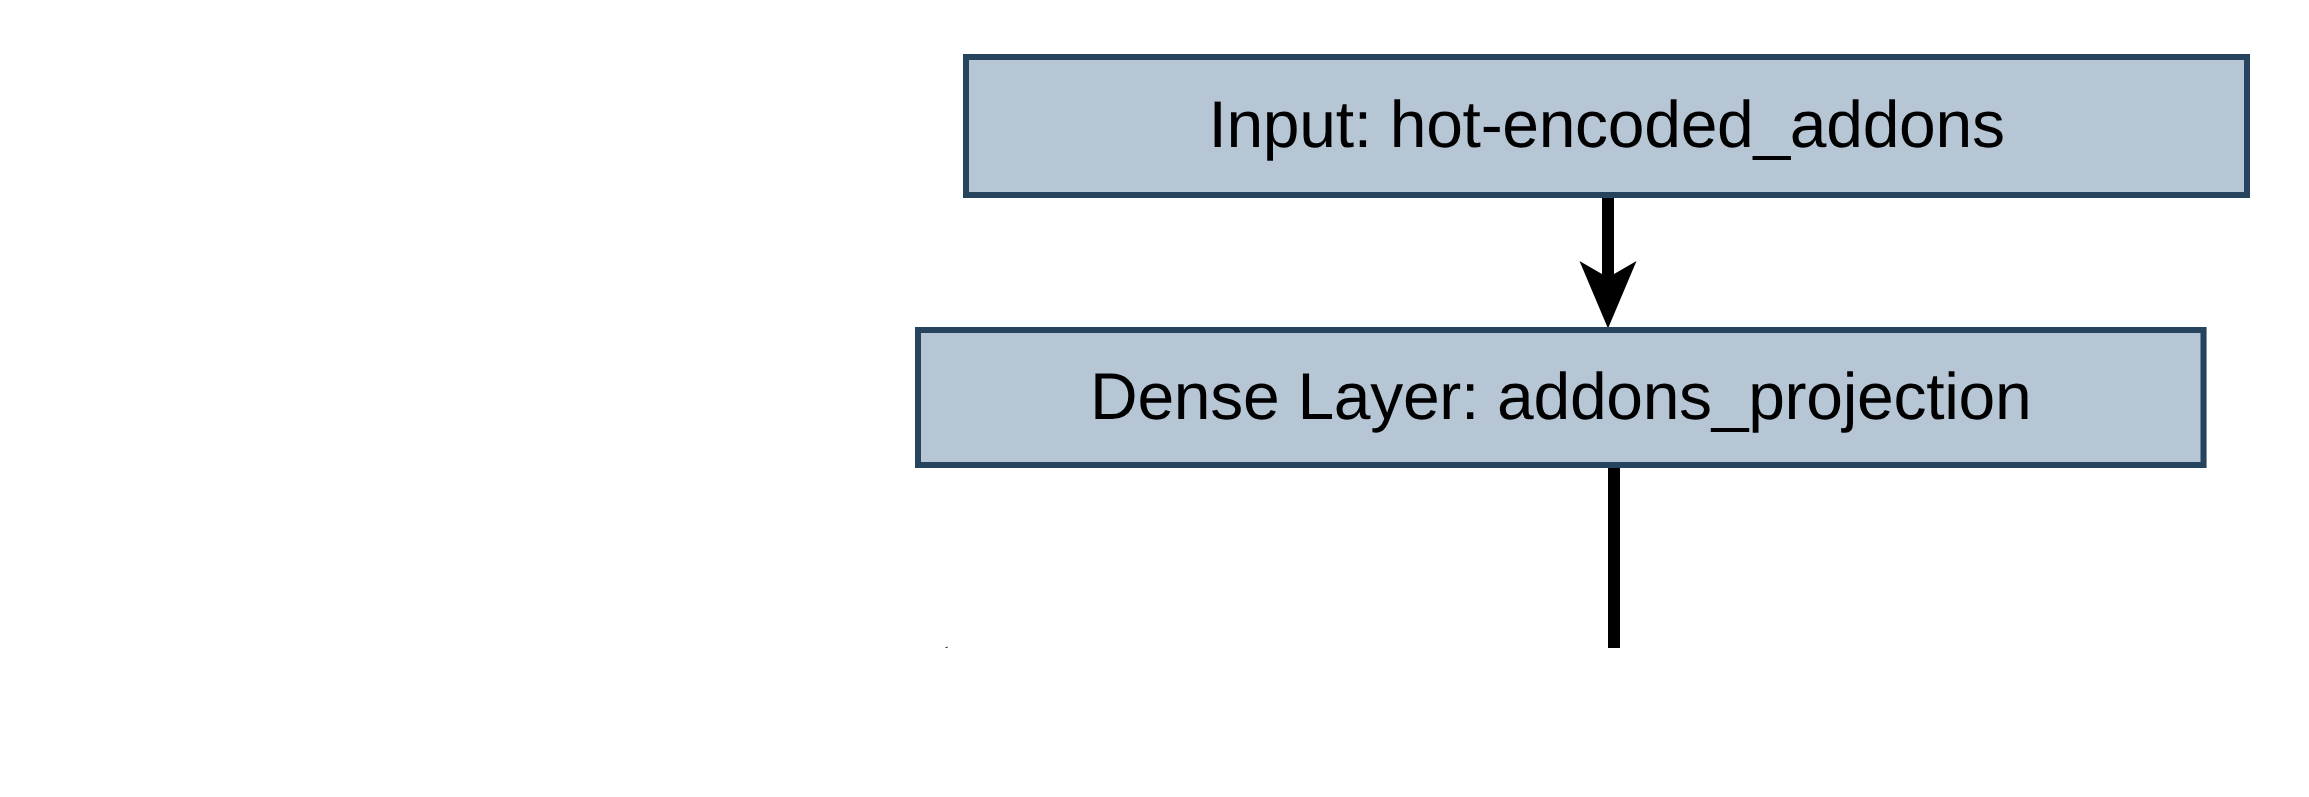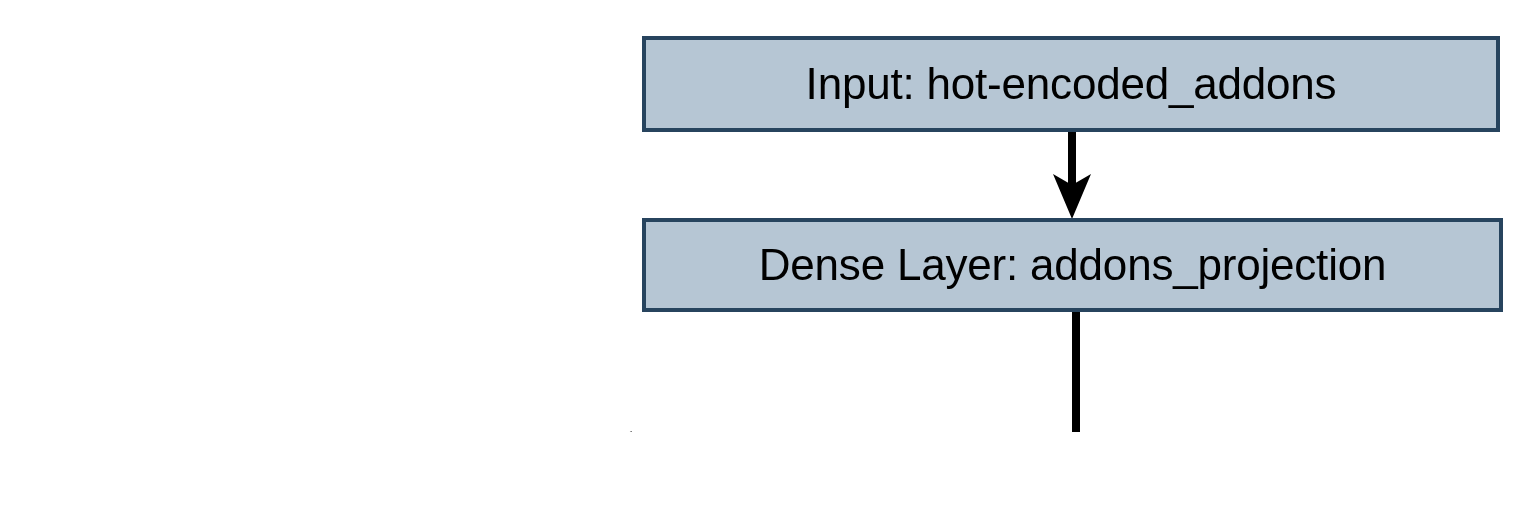--- a/index.html
+++ b/index.html
@@ -40,21 +40,21 @@
     color: #333333;
     font-size: 40px;
   }
   #node-input {
     left: 642px;
     top: 36px;
     width: 858px;
     height: 96px;
   }
   #node-dense {
-    left: 642px;
+    left: 610px;
     top: 218px;
     width: 861px;
     height: 94px;
   }
   #node-concat {
     left: 29px;
     top: 403px;
     width: 557px;
     height: 93px;
   }

